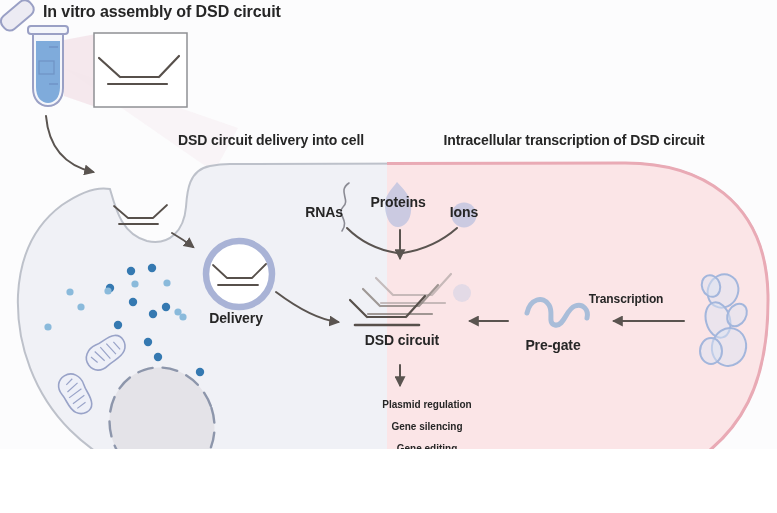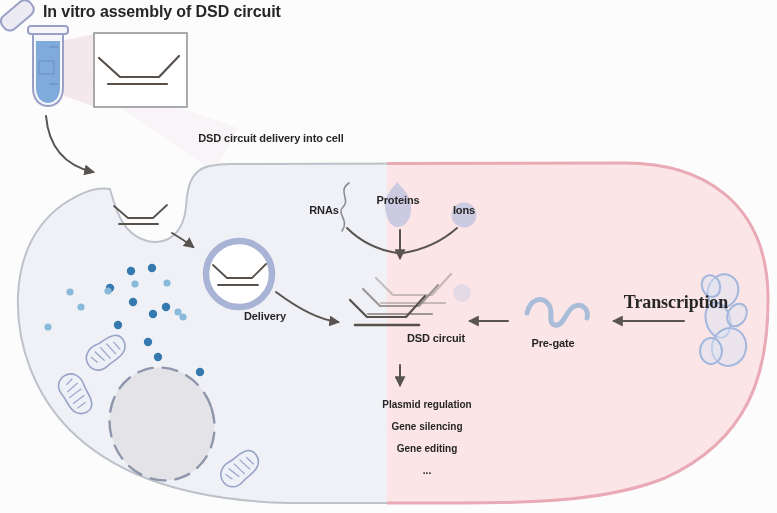--- a/index.html
+++ b/index.html
@@ -1,19 +1,19 @@
 <!DOCTYPE html>
 <html style="--background: #fcfcfd; --text_color: #262626; --arrow_color: #5a5450; --gate_color: #57504b; --gate_ghost1: #918985; --gate_ghost2: #b6abaa; --cell_left_fill: #f0f1f6; --cell_left_stroke: #bdc1ca; --cell_right_fill: #fbe5e7; --cell_right_stroke: #e9aab5; --delivery_ring: #a9b3d6; --dot_dark: #3579b1; --dot_light: #8abadb; --organelle_stroke: #99a3c8; --organelle_fill: #eef0f8; --nucleus_fill: #e4e3e8; --nucleus_stroke: #8d96ab; --chromosome_stroke: #a3b6dc; --chromosome_fill: #dbe3f4; --pregate_color: #a9bdd9; --blob_color: #b9bfdf; --tube_stroke: #9aa0c5; --tube_liquid: #7fabdb; --beam_color: #f3e4ea;"><head>
 <meta charset="utf-8">
 <style>
   html,body{margin:0;padding:0;background:#fff;}
-  .stage{position:relative;width:777px;height:513px;background:var(--background,#fcfcfd);
+  .stage{position:relative;width:777px;height:449px;background:var(--background,#fcfcfd);
          font-family:"Liberation Sans",sans-serif;overflow:hidden;}
   .stage svg{position:absolute;left:0;top:0;}
-  .lbl{position:absolute;transform:translateX(-50%);font-size:11px;font-weight:600;
+  .lbl{position:absolute;transform:translateX(-50%);font-size:14px;font-weight:600;
        color:var(--text_color,#262626);white-space:nowrap;letter-spacing:-0.1px;}
   .hdr{font-weight:700;}
   .title{transform:none;font-size:16px;font-weight:700;}
   .outcomes{position:absolute;left:403px;top:394px;transform:translateX(-50%);
             text-align:center;line-height:22px;font-size:10px;font-weight:600;
             color:var(--text_color,#262626);white-space:nowrap;margin-left:24px;}
   
   .cellL{fill:var(--cell_left_fill);stroke:var(--cell_left_stroke);stroke-width:2;}
   .cellR{fill:var(--cell_right_fill);stroke:var(--cell_right_stroke);stroke-width:3;}
   .arrow{fill:none;stroke:var(--arrow_color);stroke-width:2;stroke-linecap:round;}
@@ -195,28 +195,29 @@
       <path class="arrow" marker-end="url(#ah)" d="M400 230 L400 258"></path>
     </g>
     <path class="arrow" marker-end="url(#ah)" d="M508 321 L470 321"></path>
     <path class="arrow" marker-end="url(#ah)" d="M684 321 L614 321"></path>
     <path class="arrow" marker-end="url(#ah)" d="M400 365 L400 385"></path>
   </svg>
 
   <div class="lbl title" style="left:43px;top:3px;">In vitro assembly of DSD circuit</div>
 
   <div class="lbl hdr" style="left:271px;top:132px;">DSD circuit delivery into cell</div>
+  <div class="lbl hdr" style="left:574px;top:132px;">Intracellular transcription of DSD circuit</div>
 
   <div class="lbl" style="left:324px;top:204px;">RNAs</div>
   <div class="lbl" style="left:398px;top:194px;">Proteins</div>
   <div class="lbl" style="left:464px;top:204px;">Ions</div>
-  <div class="lbl" style="left:236px;top:310px;margin-left:29px;">Delivery</div>
-  <div class="lbl" style="left:402px;top:332px;margin-left:34px;">DSD circuit</div>
+  <div class="lbl" style="left:236px;top:310px;">Delivery</div>
+  <div class="lbl" style="left:402px;top:332px;">DSD circuit</div>
   <div class="lbl" style="left:553px;top:337px;">Pre-gate</div>
-  <div class="lbl" style="left:676px;top:292px;font-size:18px;font-family:Liberation Serif, serif;">Transcription</div>
+  <div class="lbl" style="left:626px;top:292px;font-size:12px;">Transcription</div>
 
   <div class="outcomes">
     <div>Plasmid regulation</div>
     <div>Gene silencing</div>
     <div>Gene editing</div>
     <div>...</div>
   </div>
 
 </div>
 

